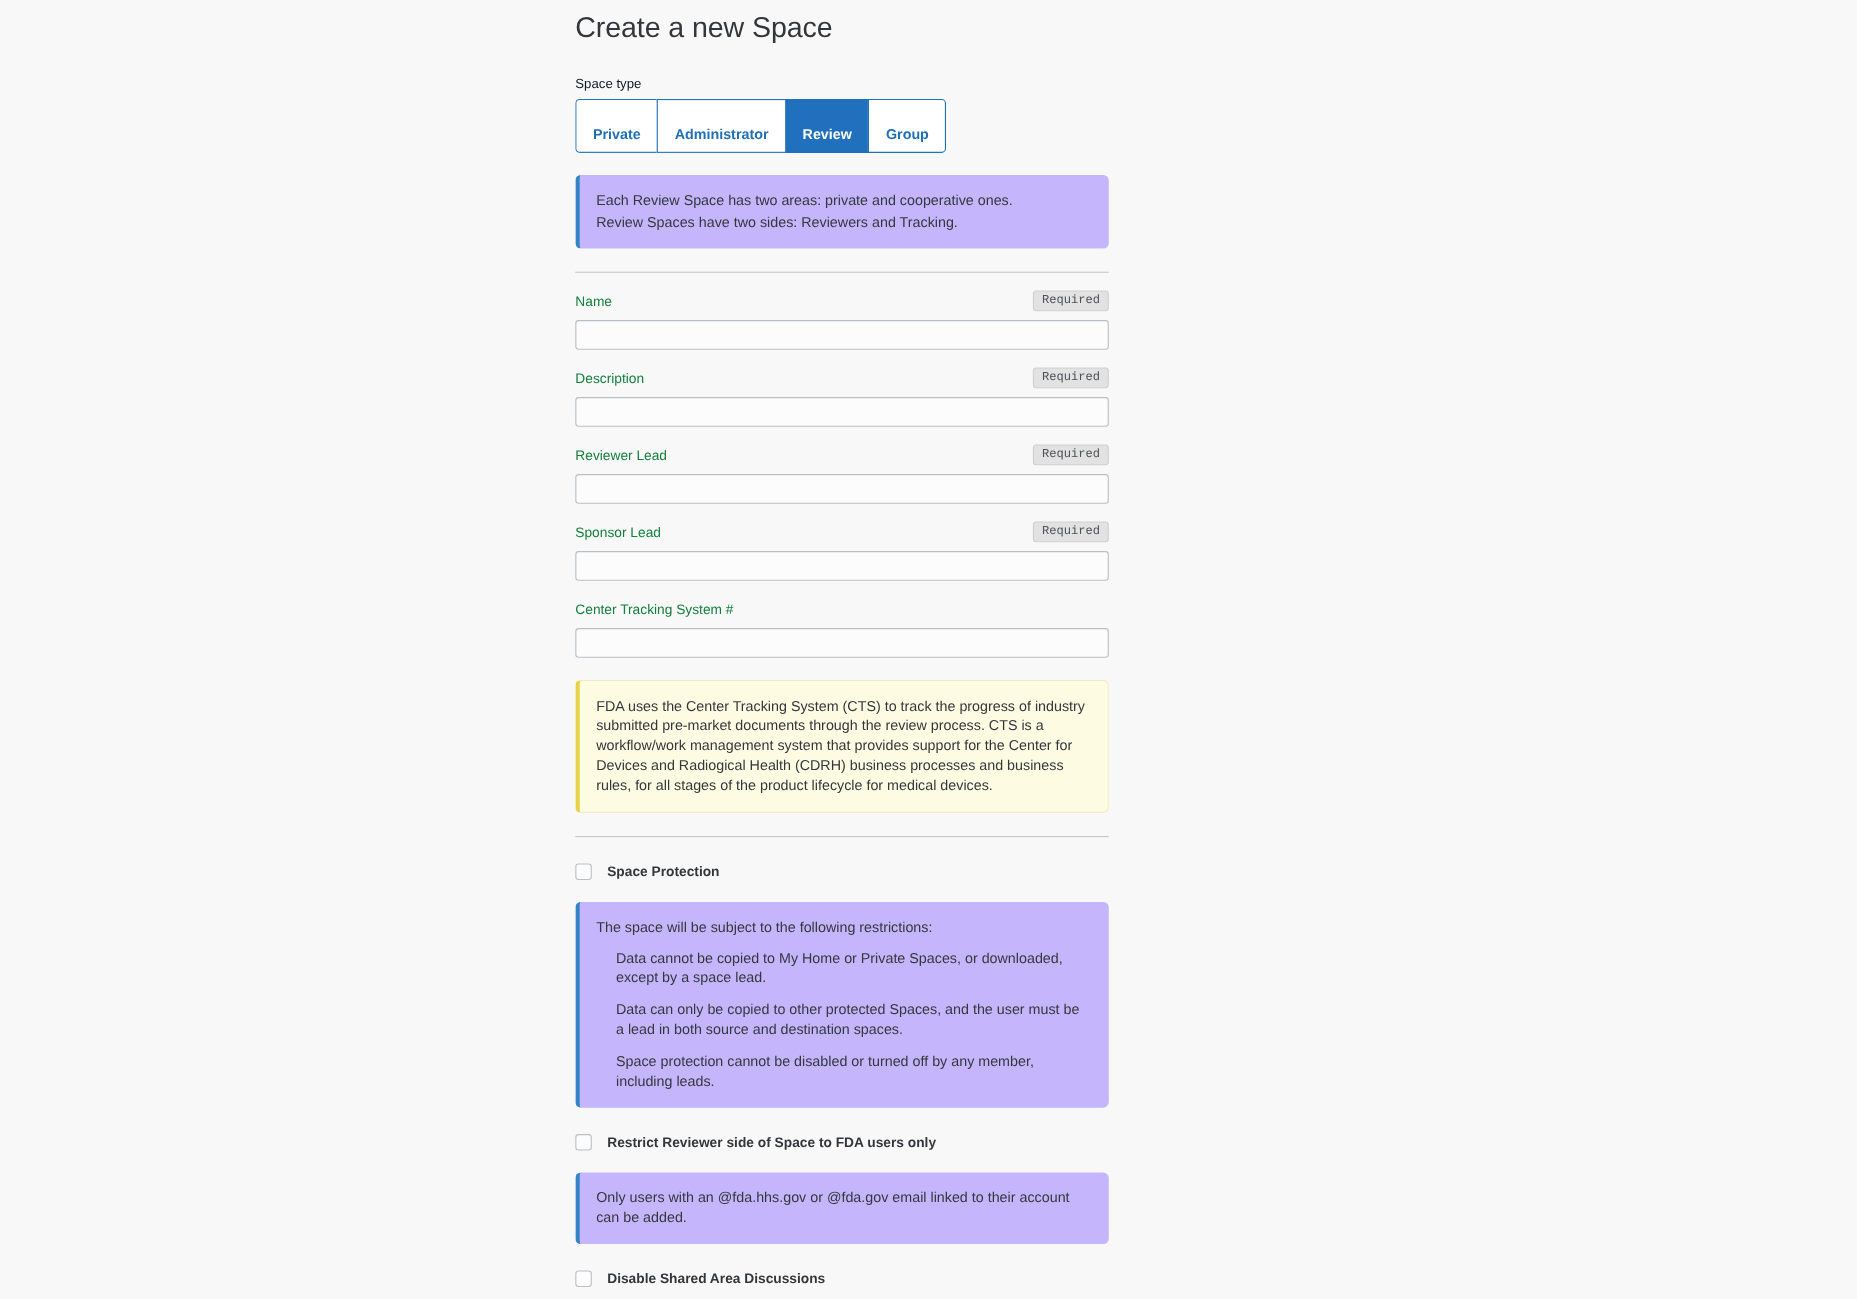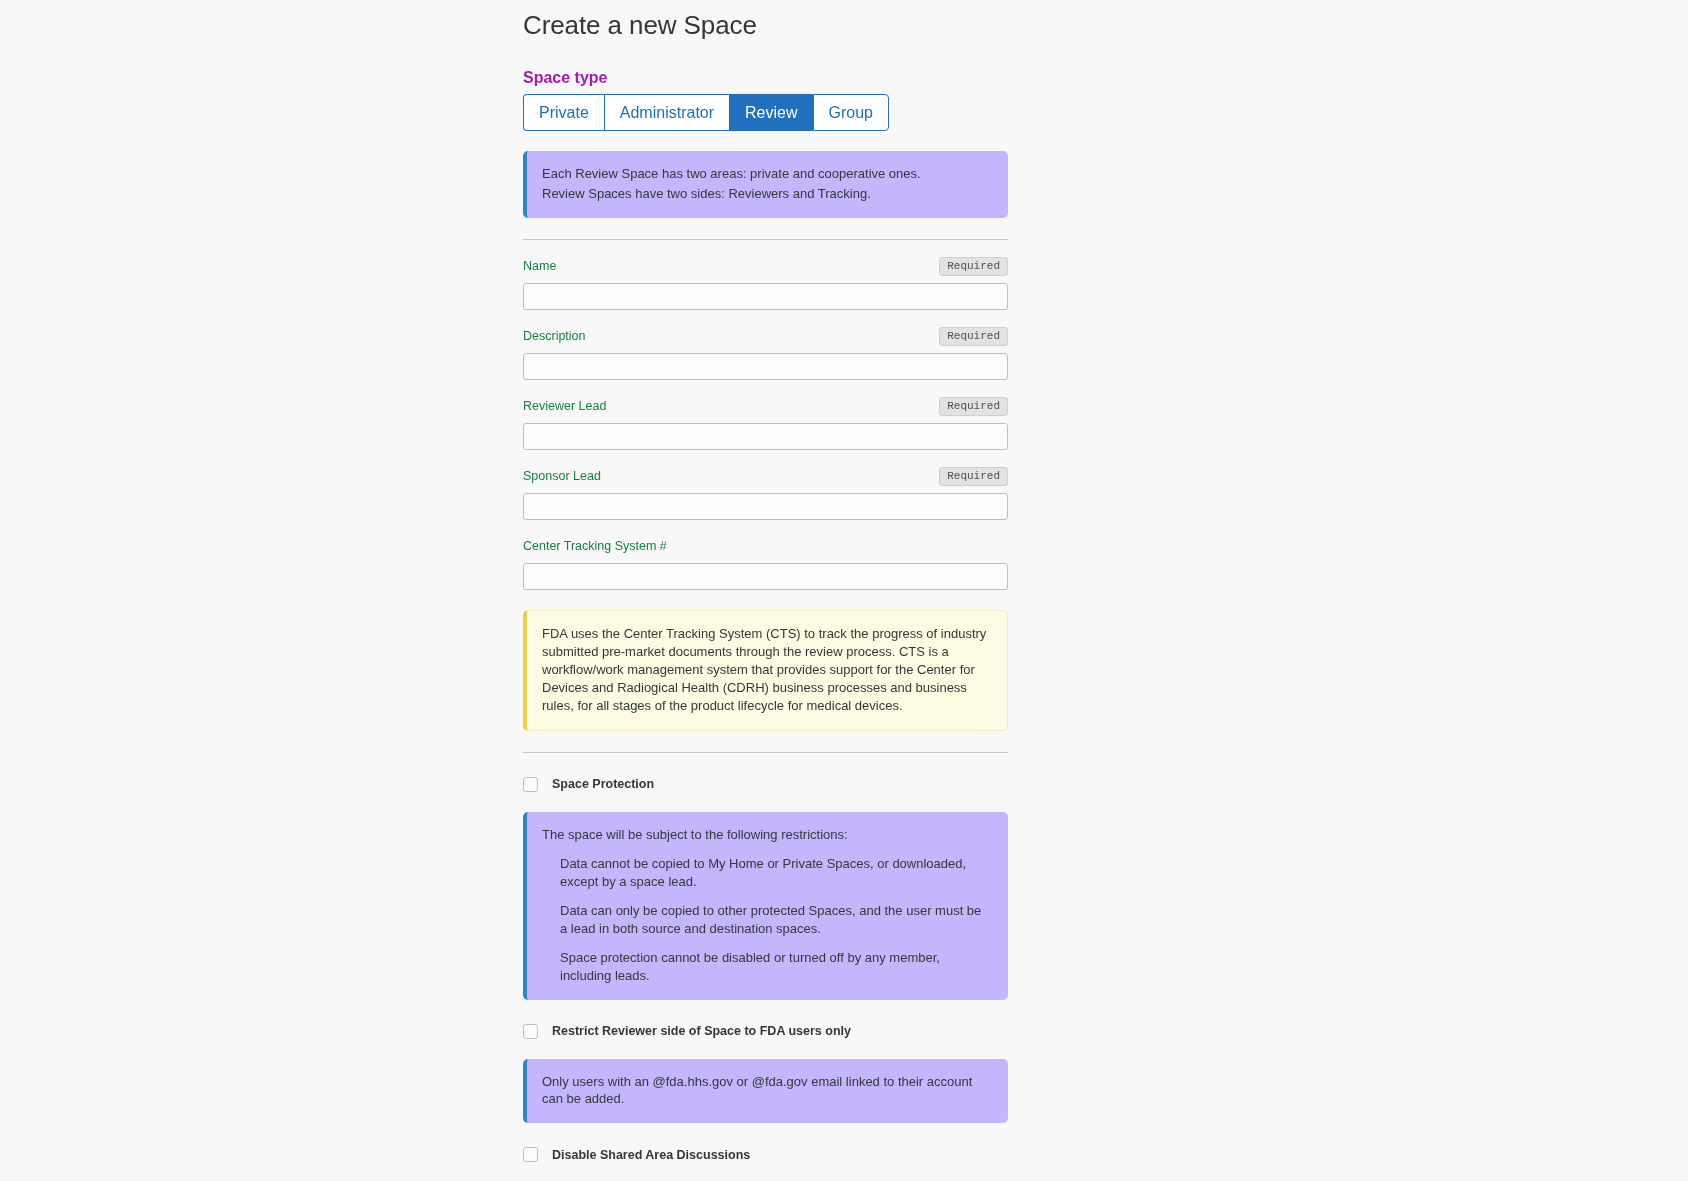--- a/index.html
+++ b/index.html
@@ -26,38 +26,38 @@
     font-size: 26px;
     font-weight: 400;
     color: #32373c;
     margin: 0;
     padding-top: 10px;
     letter-spacing: -0.1px;
   }
 
   
   .section-label {
-    font-size: 16px;
-    font-weight: bold;
-    color: #a21caf;
+    font-size: 12px;
+    font-weight: normal;
+    color: #0f172a;
     margin-top: 28px;
     margin-bottom: 7px;
   }
   .btn-group {
     display: flex;
     align-items: stretch;
   }
   .tab {
-    font-size: 16px;
-    font-weight: normal;
+    font-size: 13px;
+    font-weight: bold;
     color: #1f6fb8;
     background: #ffffff;
     border: 1px solid #2170bd;
     border-right: none;
-    padding: 9px 15px 8px 15px;
+    padding: 24px 15px 8px 15px;
     cursor: pointer;
     line-height: 1.15;
     white-space: nowrap;
   }
   .tab:first-child {
     border-top-left-radius: 4px;
     border-bottom-left-radius: 4px;
   }
   .tab:last-child {
     border-right: 1px solid #2170bd;

